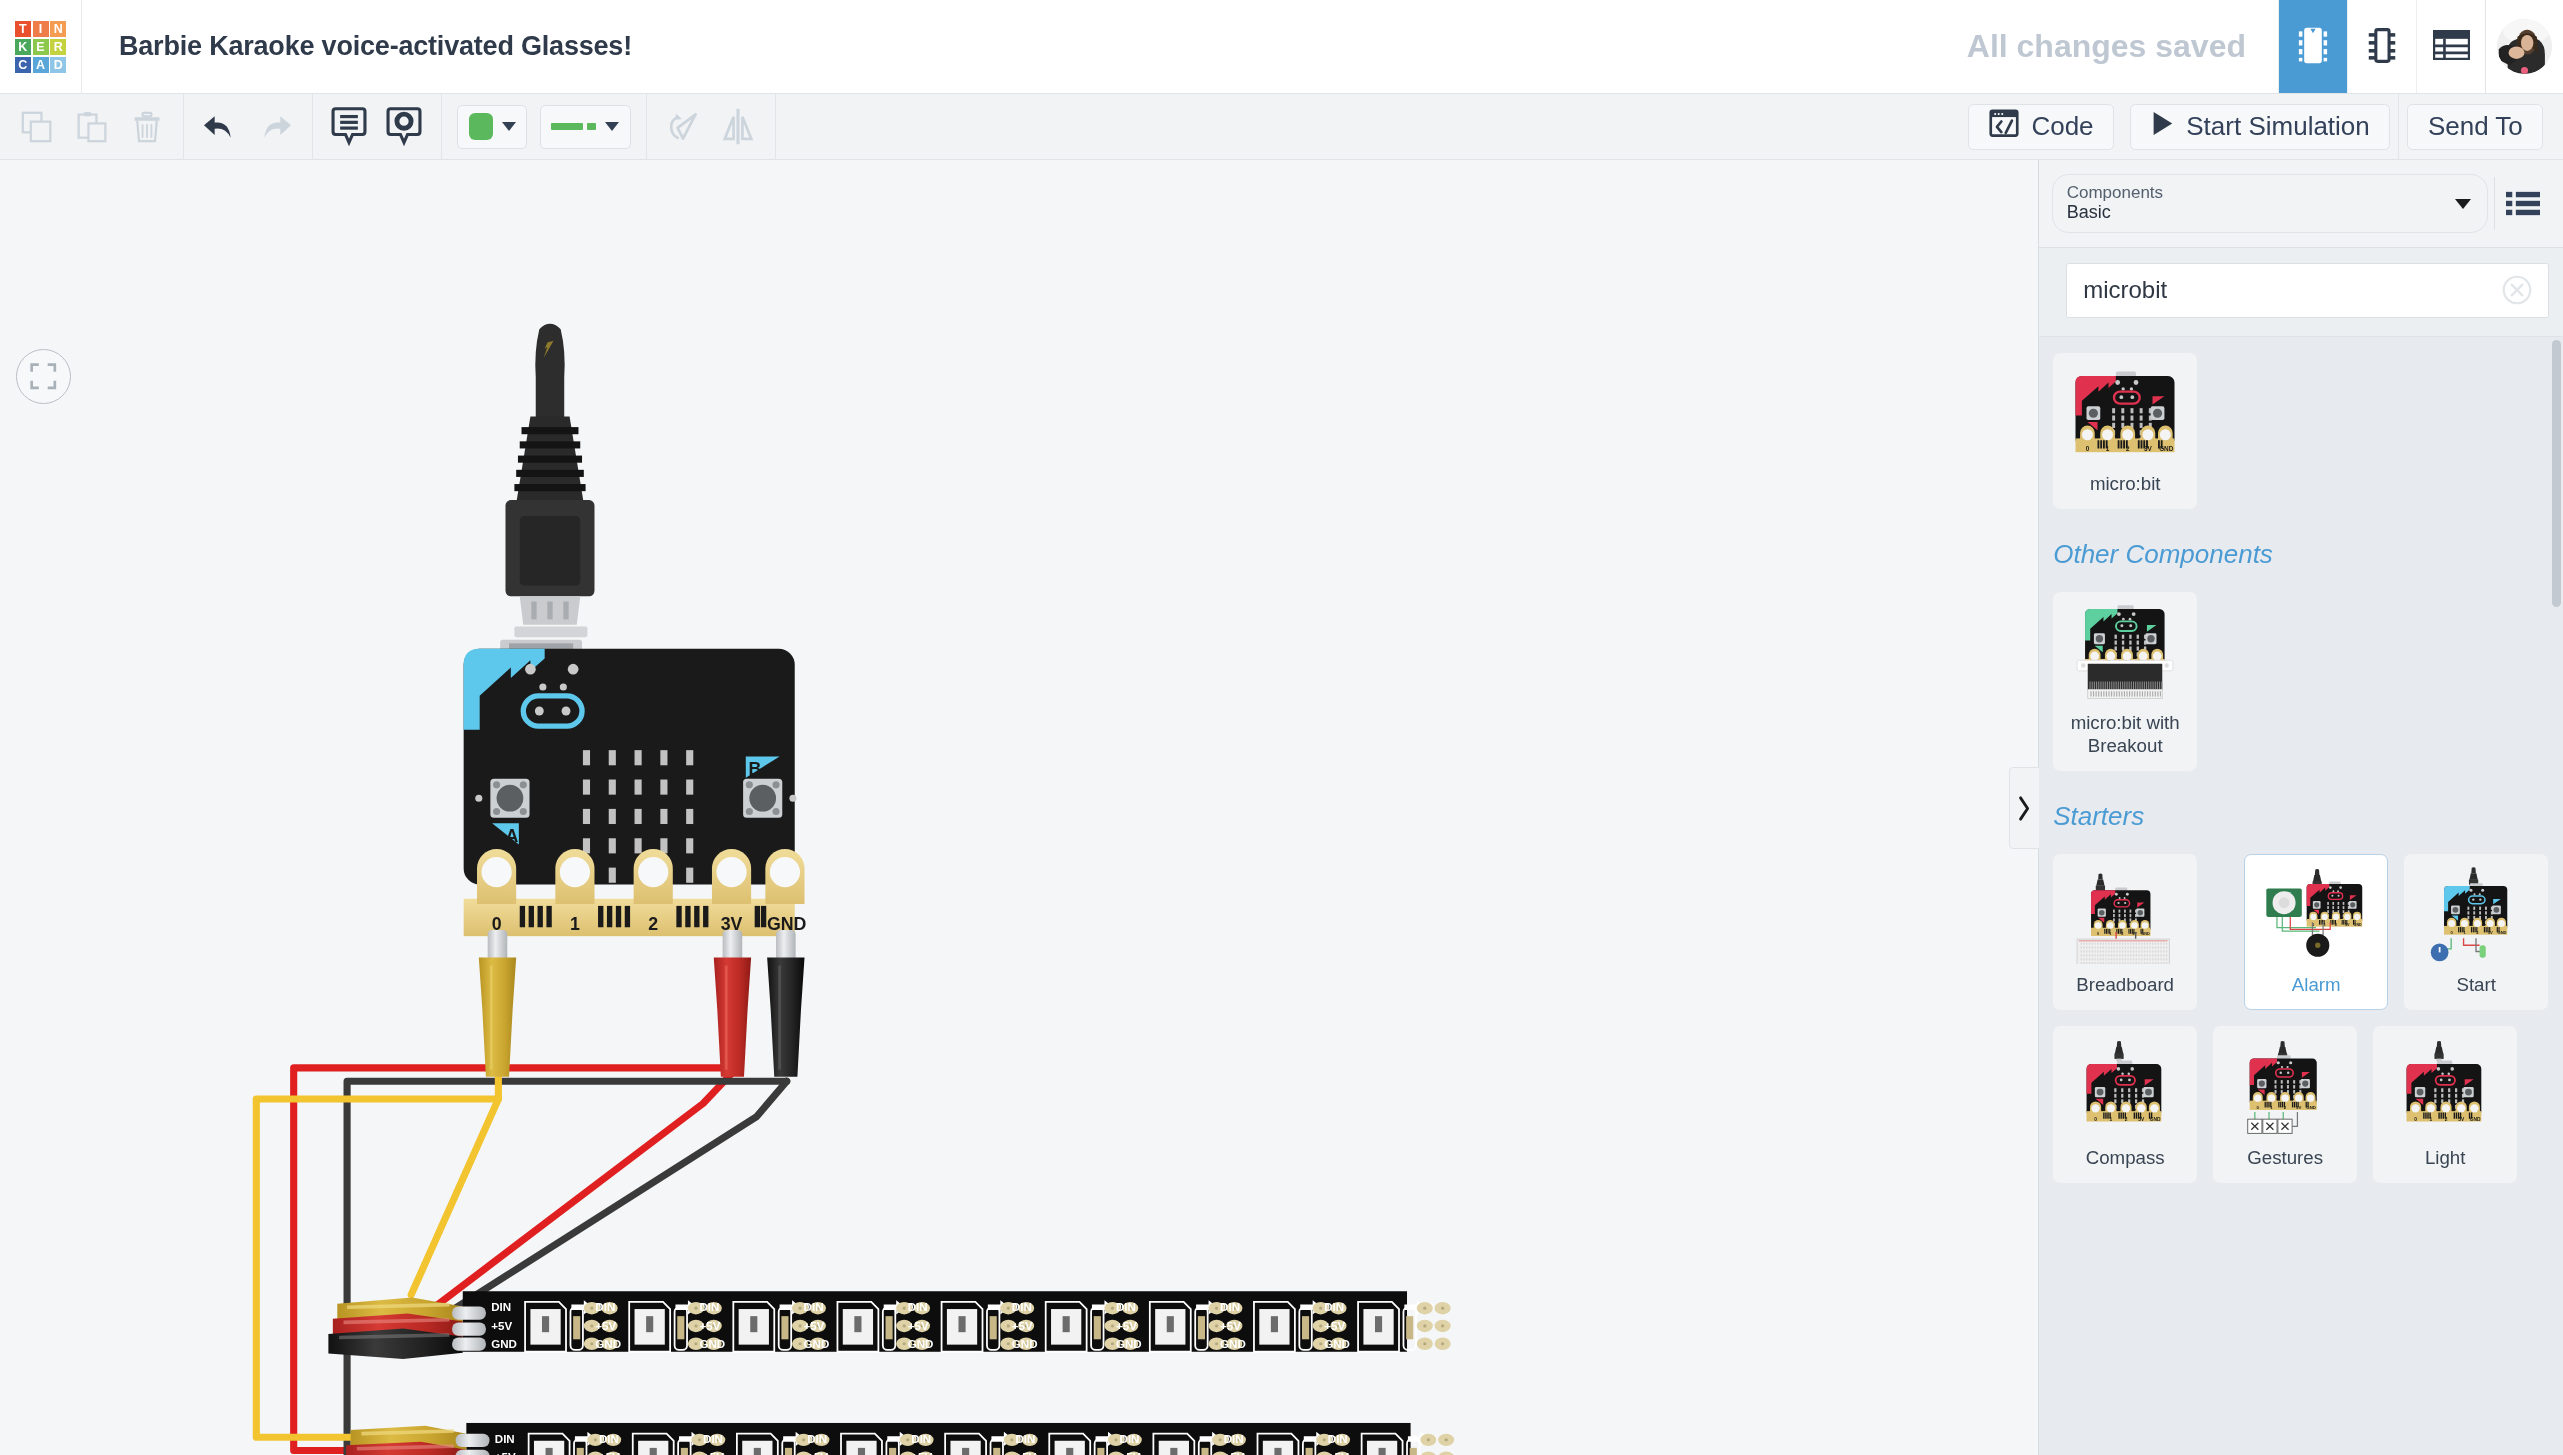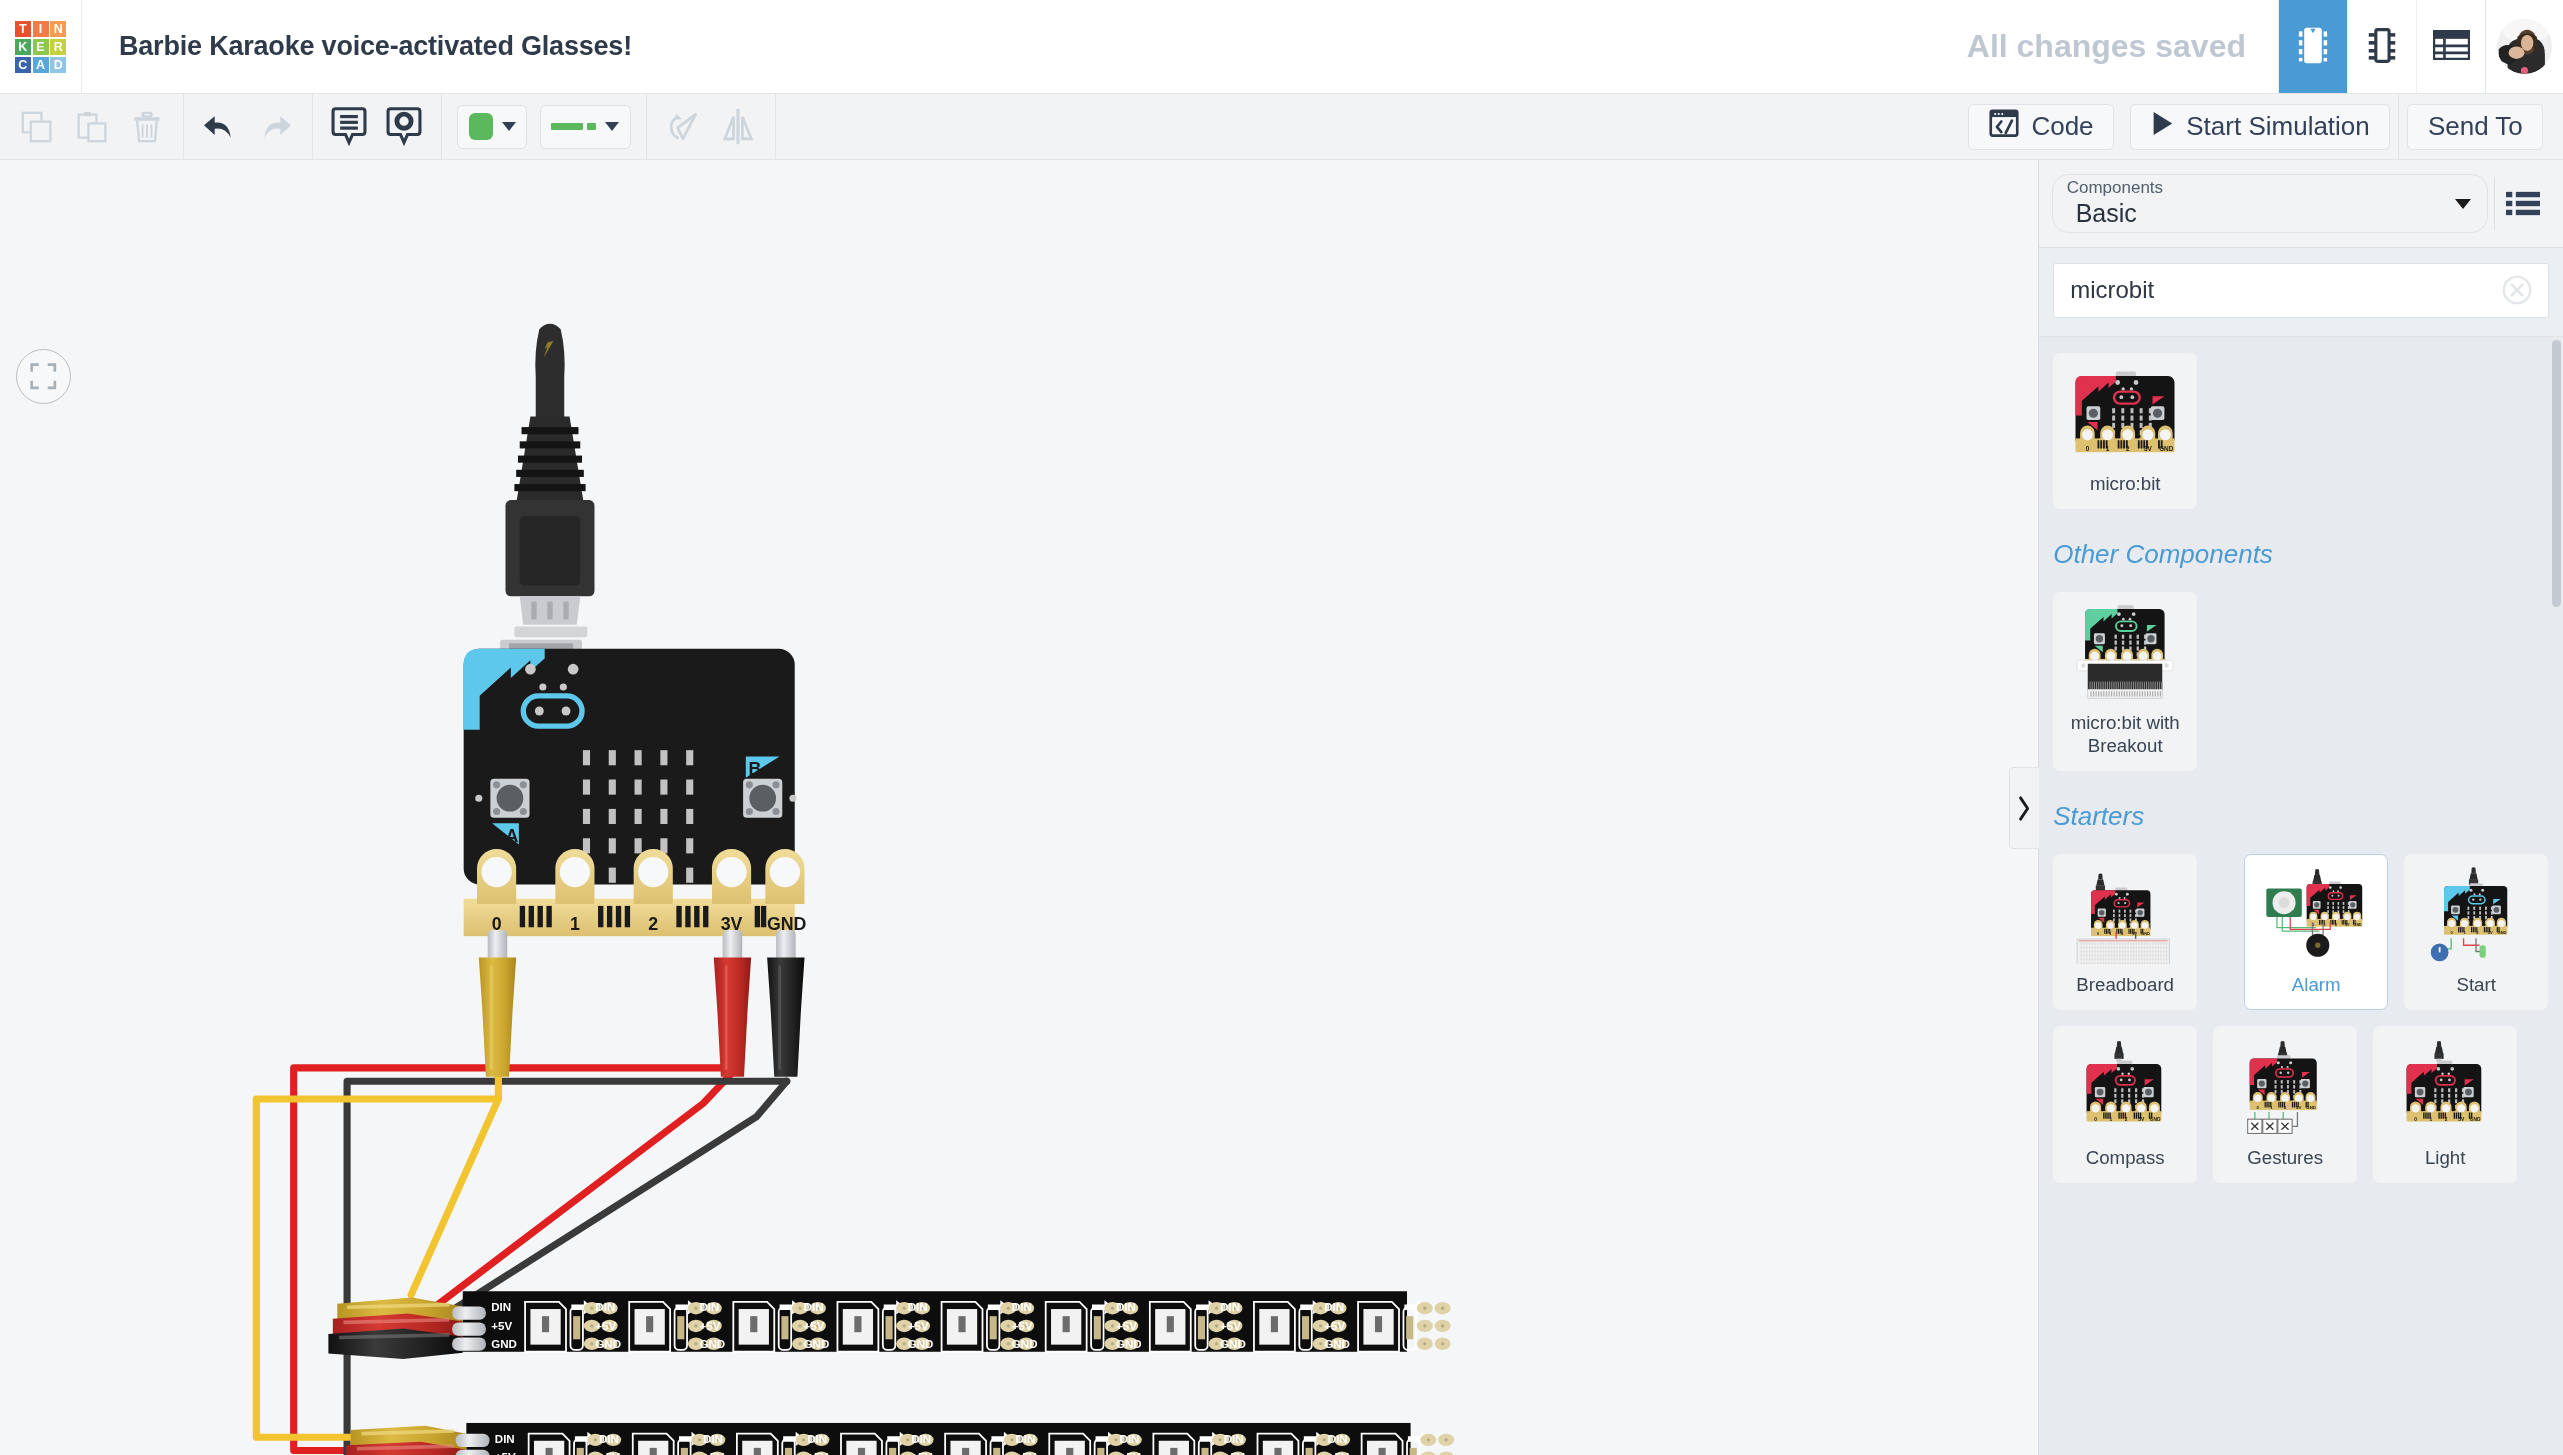--- a/index.html
+++ b/index.html
@@ -136,35 +136,35 @@
     display: flex; align-items: center;
     padding: 14.2px 12.5px;
   }
   .dropdown {
     flex: 1; height: 59px;
     background: #f1f3f5; border: 0.9px solid #e0e3e7; border-radius: 17px;
     padding: 6.2px 14.2px; position: relative; cursor: pointer;
     display: flex; flex-direction: column; justify-content: center;
   }
   .dropdown .dd-label { font-size: 17px; color: #54606e; line-height: 1.1; }
-  .dropdown .dd-value { font-size: 25px; color: #28313d; line-height: 1.2; margin-left: 9px; }
+  .dropdown .dd-value { font-size: 18px; color: #28313d; line-height: 1.2; }
   .dropdown .dd-caret {
     position: absolute; right: 16px; top: 50%; transform: translateY(-50%);
     width: 0; height: 0;
     border-left: 8px solid transparent; border-right: 8px solid transparent;
     border-top: 10.7px solid #1b1b1b;
   }
   .list-toggle {
     width: 57px; height: 53px; display: flex; align-items: center; justify-content: center;
     cursor: pointer; border-left: 0.9px solid #dcdfe3; margin-left: 5.3px;
   }
   .search-row { background: #eceff2; padding: 14.2px 14.2px 18px 14.2px; border-bottom: 0.9px solid #dfe2e6; }
   .search-box {
     height: 55px; background: #fff; border: 0.9px solid #dcdfe3; border-radius: 2.7px;
-    display: flex; align-items: center; padding: 0 16px;
+    display: flex; align-items: center; padding: 0 16px; margin-left: 13px;
   }
   .search-box input {
     flex: 1; border: none; outline: none; background: transparent;
     font-size: 24px; color: #2e3743; font-family: "Liberation Sans", sans-serif;
   }
   .clear-icon { cursor: pointer; flex: 0 0 auto; display: flex; }
 
   .panel-scroll { flex: 1; overflow: hidden; position: relative; padding: 0 0 0 0; }
   .sec-grid { display: flex; flex-wrap: wrap; gap: 16px; padding: 16px 14.2px 0 14.2px; }
   .comp-card {

